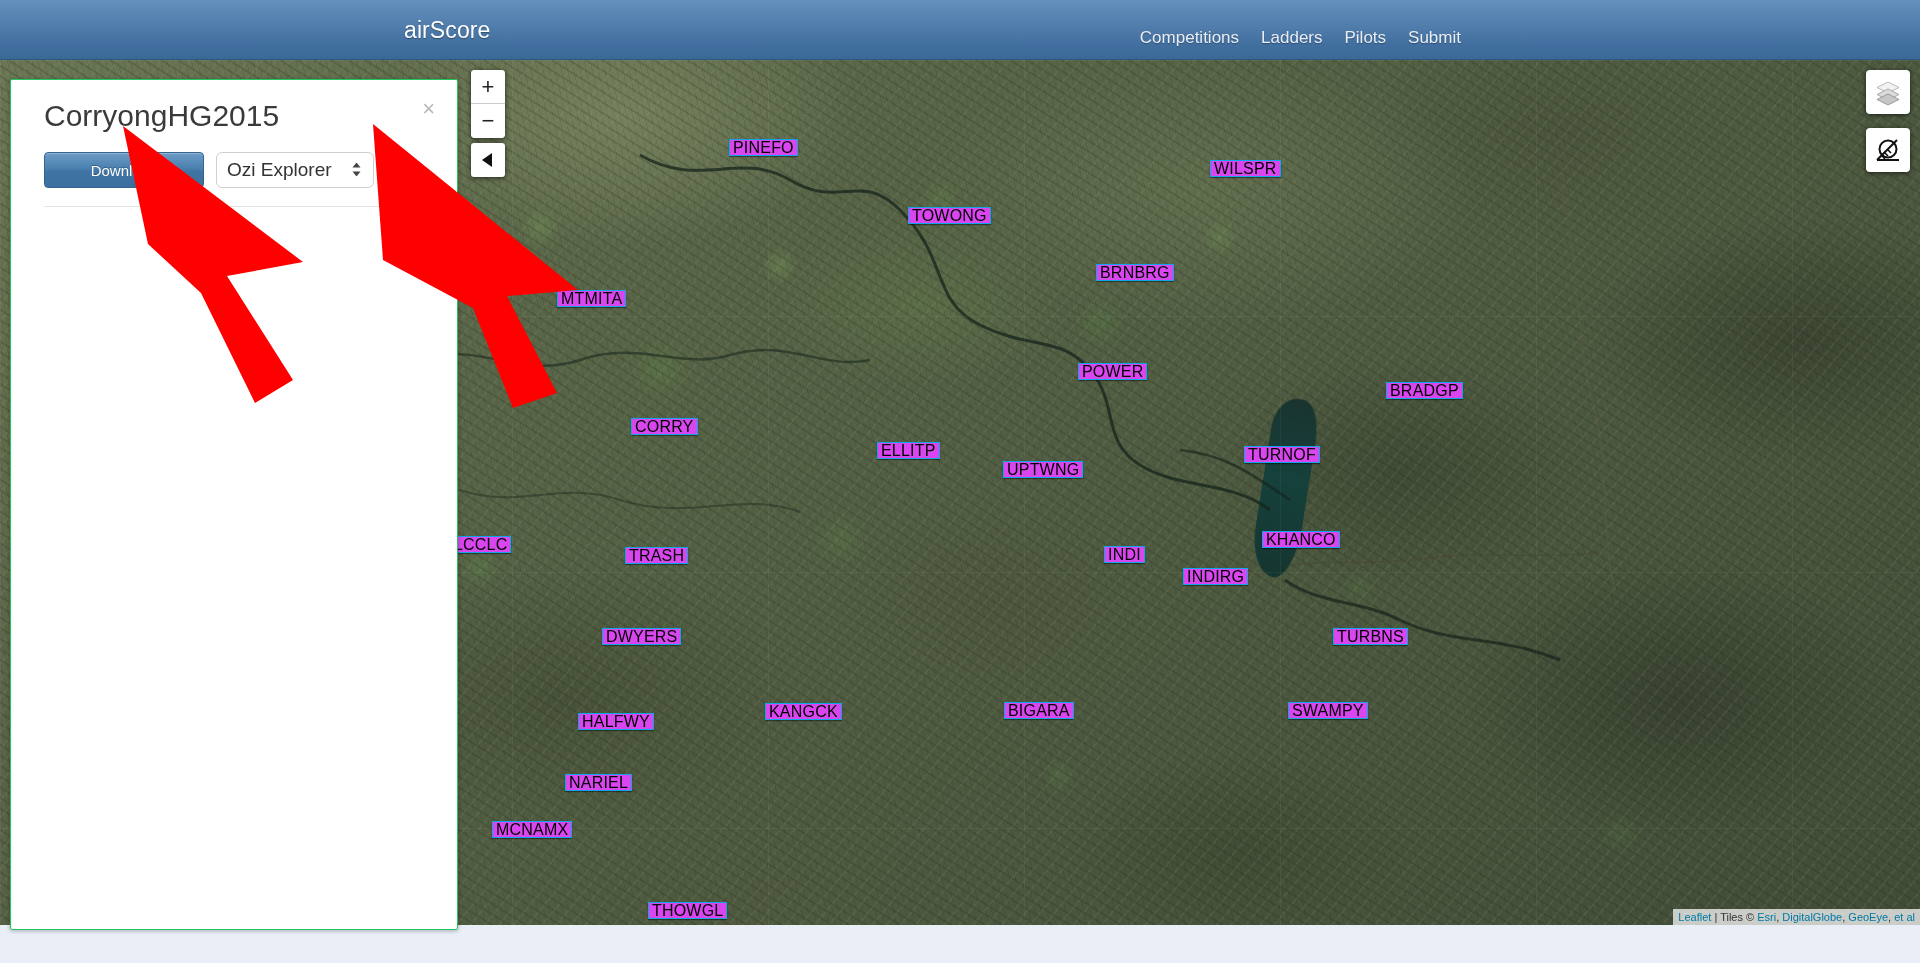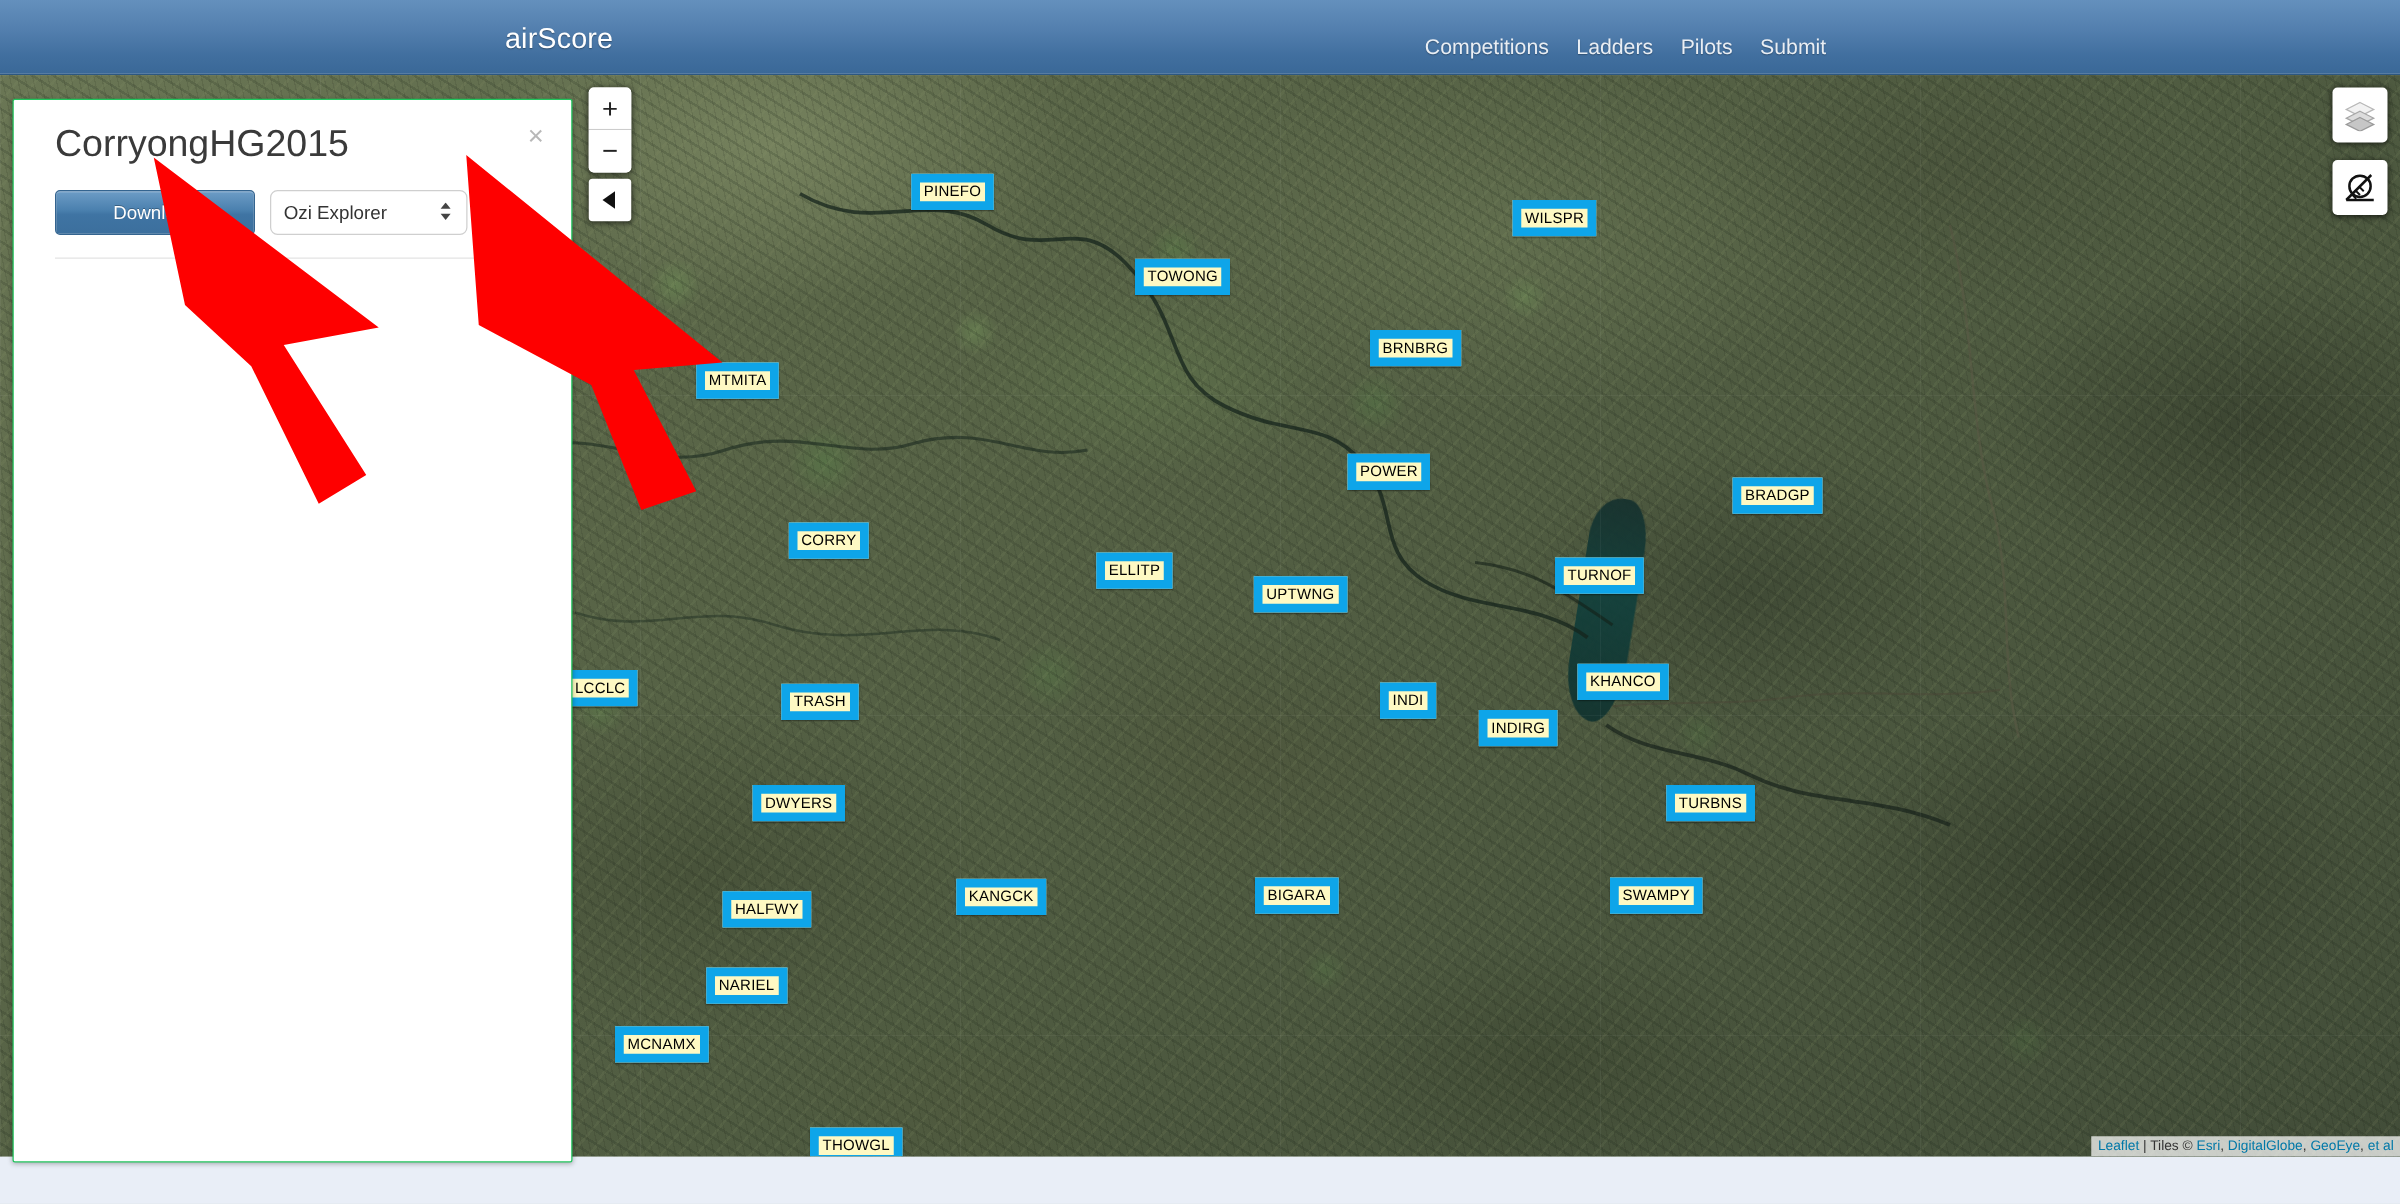--- a/index.html
+++ b/index.html
@@ -114,25 +114,25 @@
     position: absolute; inset: 0;
     background-image:
       linear-gradient(to right, rgba(255,255,255,.045) 1px, transparent 1px),
       linear-gradient(to bottom, rgba(255,255,255,.045) 1px, transparent 1px);
     background-size: 256px 256px;
   }
 
   
   .wp {
     position: absolute;
-    background: #fef9c3;
-    border: 7px solid #0ea5e9;
+    background: #d946ef;
+    border: 1px solid #0ea5e9;
     color: #000000;
     font-family: "Liberation Sans", sans-serif;
-    font-size: 12px;
+    font-size: 16px;
     line-height: 13px;
     padding: 1px 3px 1px 3px;
     white-space: nowrap;
     box-shadow: 0 1px 1px rgba(0,0,0,.4);
     cursor: pointer;
     letter-spacing: .2px;
   }
 
   
   .zoom-control {
@@ -237,21 +237,21 @@
   }
 
   .format-select {
     position: relative;
     width: 158px; height: 36px;
     background: #ffffff;
     border: 1px solid #cfcfcf;
     border-radius: 6px;
     display: flex; align-items: center;
     padding: 0 10px;
-    font-size: 15px; color: #333;
+    font-size: 19px; color: #333;
     cursor: pointer;
     font-family: "Liberation Sans", sans-serif;
   }
   .format-select .caret {
     position: absolute; right: 12px; top: 50%;
     transform: translateY(-50%);
     font-size: 11px; color: #555; line-height: 10px;
     text-align: center;
   }
   .panel-divider {

